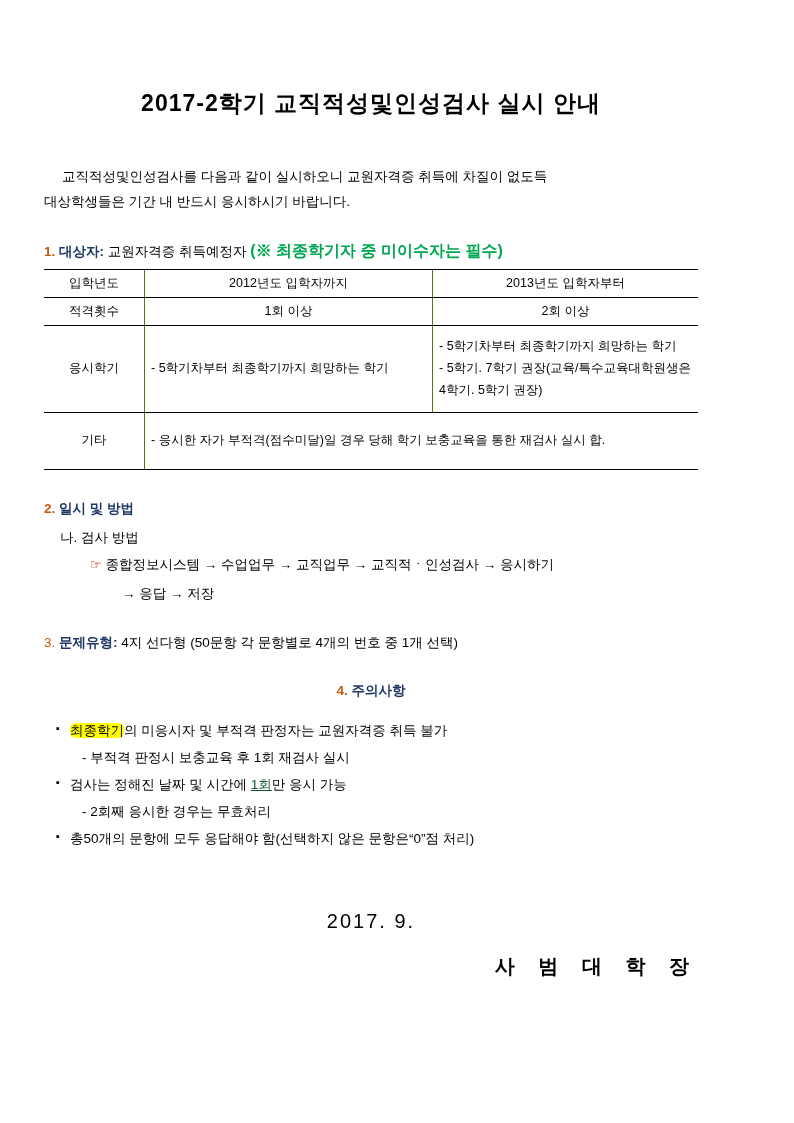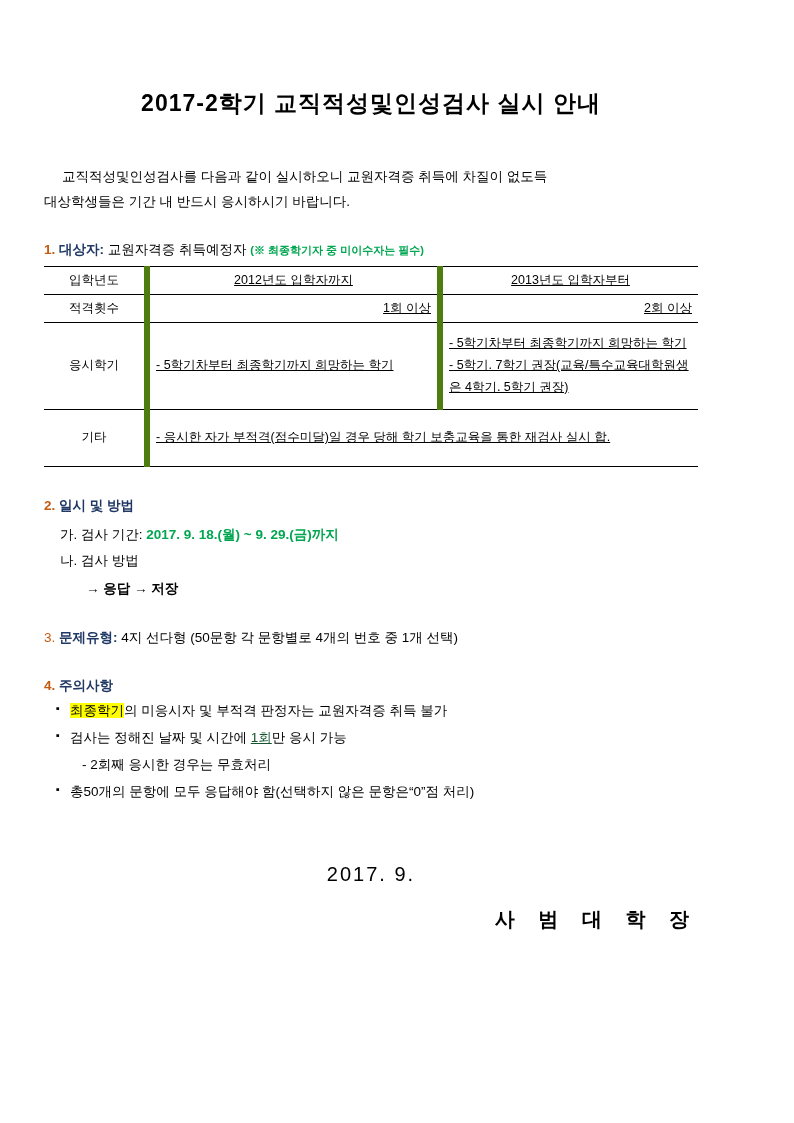--- a/index.html
+++ b/index.html
@@ -50,39 +50,38 @@
   .sec-label-blue {
     color: #1f3864;
   }
   .sec-label-black {
     color: #000000;
     font-weight: normal;
   }
   .paren-green {
     color: #00a650;
     font-weight: bold;
-    font-size: 11px;
+    font-size: 16px;
   }
   table.maintable {
     border-collapse: collapse;
     width: 100%;
     font-size: 12.5px;
     margin-bottom: 30px;
   }
   table.maintable td {
     border-top: 1px solid #000;
     border-bottom: 1px solid #000;
     padding: 5px 6px;
     vertical-align: middle;
   }
   table.maintable td.vline {
-    border-left: 6px solid #4d7c0f;
-    text-decoration: underline;
-  }
-  .c-center { text-align: right; }
+    border-left: 1px solid #4d7c0f;
+  }
+  .c-center { text-align: center; }
   .cell-head { text-align: center; }
   .cell-pad-l { padding-left: 8px; }
   .rowtall td { height: 76px; }
   .cellline { line-height: 1.75; }
   .sec2 {
     margin-bottom: 26px;
   }
   .sub-line {
     font-size: 13.5px;
     line-height: 1.95;
@@ -91,33 +90,33 @@
   .date-green {
     color: #00a650;
     font-weight: bold;
   }
   .flow {
     font-size: 13.5px;
     margin-left: 46px;
     line-height: 2.1;
   }
   .flow-2 {
-    margin-left: 42px;
-    font-weight: bold;
+    margin-left: 78px;
   }
   .hand {
     color: #c00000;
     font-size: 13px;
   }
   .sec3 {
     margin-bottom: 30px;
     font-size: 13.5px;
   }
   .sec4-head {
-    margin-bottom: 2px;
+    margin-bottom: 17px;
+    text-align: center;
   }
   ul.notes {
     list-style: none;
     margin: 0;
     padding: 0 0 0 26px;
     font-size: 13.5px;
   }
   ul.notes > li {
     position: relative;
     line-height: 2.0;
@@ -127,20 +126,21 @@
     position: absolute;
     left: -14px;
     top: 0;
     font-size: 11px;
   }
   ul.notes > li.dash {
     padding-left: 12px;
   }
   .hl {
     background: #ffff00;
+    border-radius: 6px;
   }
   .red-u {
     color: #14532d;
     text-decoration: underline;
   }
   .footer-date {
     text-align: center;
     font-size: 20px;
     margin-top: 58px;
     letter-spacing: 2px;
@@ -197,43 +197,44 @@
         <td class="vline cell-pad-l cellline" colspan="2">- 응시한 자가 부적격(점수미달)일 경우 당해 학기 보충교육을 통한 재검사 실시 합.</td>
       </tr>
     </tbody>
   </table>
 
   <div class="sec2">
     <div class="sec-head">
       <span class="sec-num">2.</span>
       <span class="sec-label-blue">일시 및 방법</span>
     </div>
-    <div class="sub-line">
-      <span>가. 검사 기간:</span>
-      <span class="date-green">2017. 9. 18.(월) ~ 9. 29.(금)까지</span>
+    <div class="sub-line">나. 검사 방법</div>
+    <div class="flow">
+      <span class="hand">☞</span>
+      <span>종합정보시스템 → 수업업무 → 교직업무 → 교직적ㆍ인성검사 → 응시하기</span>
     </div>
-    <div class="sub-line">나. 검사 방법</div>
     <div class="flow flow-2">→ 응답 → 저장</div>
   </div>
 
   <div class="sec3">
     <span class="sec-num">3.</span>
     <span class="sec-label-blue" style="font-weight:bold;">문제유형:</span>
     <span>4지 선다형 (50문항 각 문항별로 4개의 번호 중 1개 선택)</span>
   </div>
 
   <div class="sec-head sec4-head">
     <span class="sec-num">4.</span>
     <span class="sec-label-blue">주의사항</span>
   </div>
 
   <ul class="notes">
     <li class="bullet">
       <span class="hl">최종학기</span><span>의 미응시자 및 부적격 판정자는 교원자격증 취득 불가</span>
     </li>
+    <li class="dash">- 부적격 판정시 보충교육 후 1회 재검사 실시</li>
     <li class="bullet">
       <span>검사는 정해진 날짜 및 시간에 </span><span class="red-u">1회</span><span>만 응시 가능</span>
     </li>
     <li class="dash">- 2회째 응시한 경우는 무효처리</li>
     <li class="bullet">총50개의 문항에 모두 응답해야 함(선택하지 않은 문항은“0”점 처리)</li>
   </ul>
 
   <div class="footer-date">2017. 9.</div>
   <div class="footer-sign">사 범 대 학 장</div>
 

